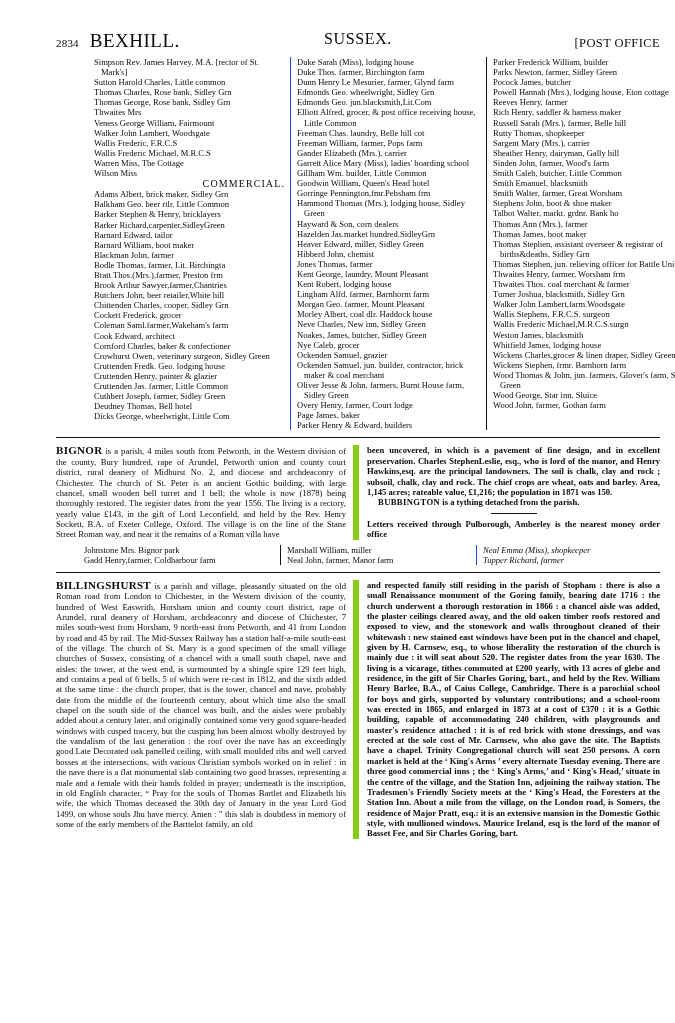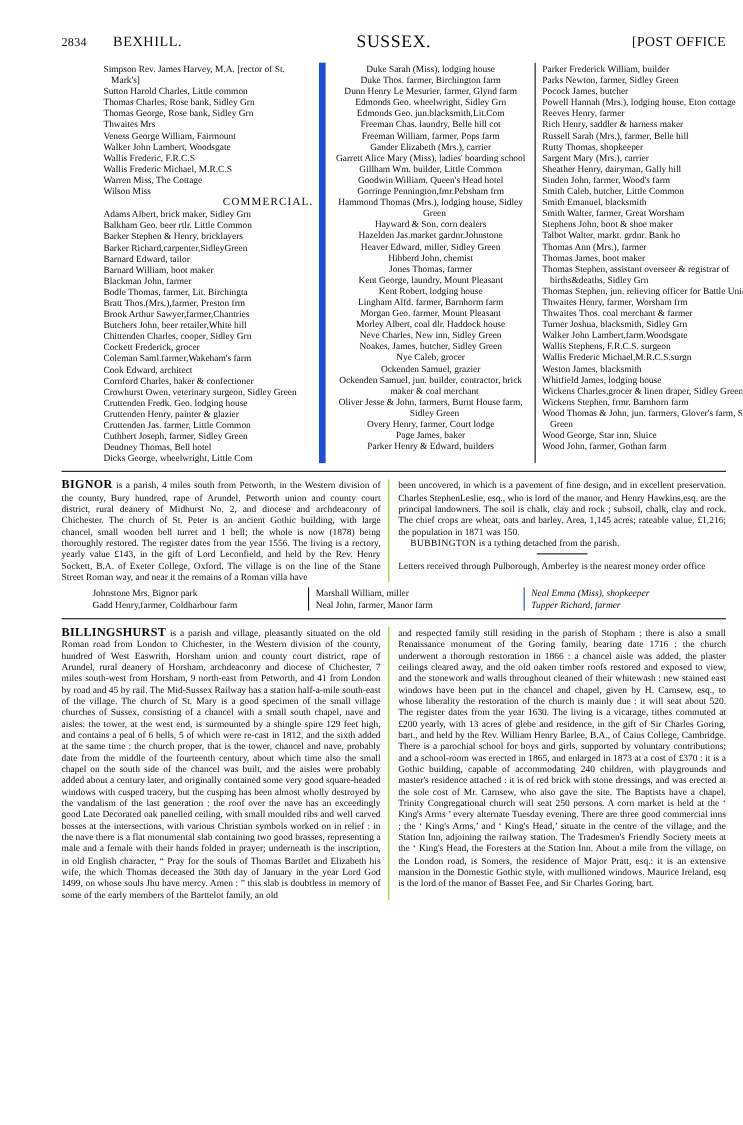--- a/index.html
+++ b/index.html
@@ -36,23 +36,22 @@
     margin-bottom: 9px;
     height: 18px;
   }
   .runhead .folio {
     font-size: 11px;
     letter-spacing: 0.2px;
     margin-right: 11px;
   }
   .runhead .place {
     font-variant: small-caps;
-    font-size: 13px;
+    font-size: 19px;
     letter-spacing: 0.5px;
-    margin-left: 13px;
   }
   .runhead .county {
     position: absolute;
     left: 0; right: 0;
     text-align: center;
     font-size: 16px;
     letter-spacing: 0.6px;
   }
   .runhead .po {
     margin-left: auto;
@@ -66,21 +65,21 @@
     display: flex;
     width: 604px;
     font-size: 8.55px;
     line-height: 10.1px;
     margin-left: 38px;
   }
   .dir-col {
     box-sizing: border-box;
   }
   .dir-col.c1 { width: 196px; padding-right: 5px; }
-  .dir-col.c2 { width: 196px; padding-left: 6px; padding-right: 5px; border-left: 6px solid #1d4ed8; text-align: center; }
+  .dir-col.c2 { width: 196px; padding-left: 6px; padding-right: 5px; border-left: 1px solid #1d4ed8; }
   .dir-col.c3 { width: 212px; padding-left: 6px; border-left: 1px solid #111; }
   .entry {
     padding-left: 7px;
     text-indent: -7px;
     white-space: normal;
   }
   .sect-head {
     text-align: right;
     font-variant: small-caps;
     letter-spacing: 1.1px;
@@ -108,21 +107,21 @@
   }
   .art-col {
     box-sizing: border-box;
     font-size: 8.6px;
     line-height: 10.35px;
     text-align: justify;
     -webkit-hyphens: none;
     hyphens: none;
   }
   .art-col.left  { width: 297px; padding-right: 7px; }
-  .art-col.right { width: 307px; padding-left: 8px; border-left: 1px solid #84cc16; }
+  .art-col.right { width: 307px; padding-left: 8px; border-left: 6px solid #84cc16; font-weight: bold; }
   .art-col p { margin: 0; }
   .art-col p.indent { text-indent: 11px; }
   .parish-name {
     font-weight: bold;
     font-size: 11px;
     letter-spacing: 0.3px;
   }
   .smallcaps-name {
     font-variant: small-caps;
     letter-spacing: 0.4px;
@@ -197,30 +196,31 @@
         <div class="entry"><span>Deudney Thomas, Bell hotel</span></div>
         <div class="entry"><span>Dicks George, wheelwright, Little Com</span></div>
       </div>
 
       <div class="dir-col c2">
         <div class="entry"><span>Duke Sarah (Miss), lodging house</span></div>
         <div class="entry"><span>Duke Thos. farmer, Birchington farm</span></div>
         <div class="entry"><span>Dunn Henry Le Mesurier, farmer, Glynd farm</span></div>
         <div class="entry"><span>Edmonds Geo. wheelwright, Sidley Grn</span></div>
         <div class="entry"><span>Edmonds Geo. jun.blacksmith,Lit.Com</span></div>
+        <div class="entry"><span>Elliott Alfred, grocer, &amp; post office receiving house, Little Common</span></div>
         <div class="entry"><span>Freeman Chas. laundry, Belle hill cot</span></div>
         <div class="entry"><span>Freeman William, farmer, Pops farm</span></div>
         <div class="entry"><span>Gander Elizabeth (Mrs.), carrier</span></div>
         <div class="entry"><span>Garrett Alice Mary (Miss), ladies' boarding school</span></div>
         <div class="entry"><span>Gillham Wm. builder, Little Common</span></div>
         <div class="entry"><span>Goodwin William, Queen's Head hotel</span></div>
         <div class="entry"><span>Gorringe Pennington,fmr.Pebsham frm</span></div>
         <div class="entry"><span>Hammond Thomas (Mrs.), lodging house, Sidley Green</span></div>
         <div class="entry"><span>Hayward &amp; Son, corn dealers</span></div>
-        <div class="entry"><span>Hazelden Jas.market gardnr.Johnstone</span></div>
+        <div class="entry"><span>Hazelden Jas.market hundred.SidleyGrn</span></div>
         <div class="entry"><span>Heaver Edward, miller, Sidley Green</span></div>
         <div class="entry"><span>Hibberd John, chemist</span></div>
         <div class="entry"><span>Jones Thomas, farmer</span></div>
         <div class="entry"><span>Kent George, laundry, Mount Pleasant</span></div>
         <div class="entry"><span>Kent Robert, lodging house</span></div>
         <div class="entry"><span>Lingham Alfd. farmer, Barnhorm farm</span></div>
         <div class="entry"><span>Morgan Geo. farmer, Mount Pleasant</span></div>
         <div class="entry"><span>Morley Albert, coal dlr. Haddock house</span></div>
         <div class="entry"><span>Neve Charles, New inn, Sidley Green</span></div>
         <div class="entry"><span>Noakes, James, butcher, Sidley Green</span></div>

